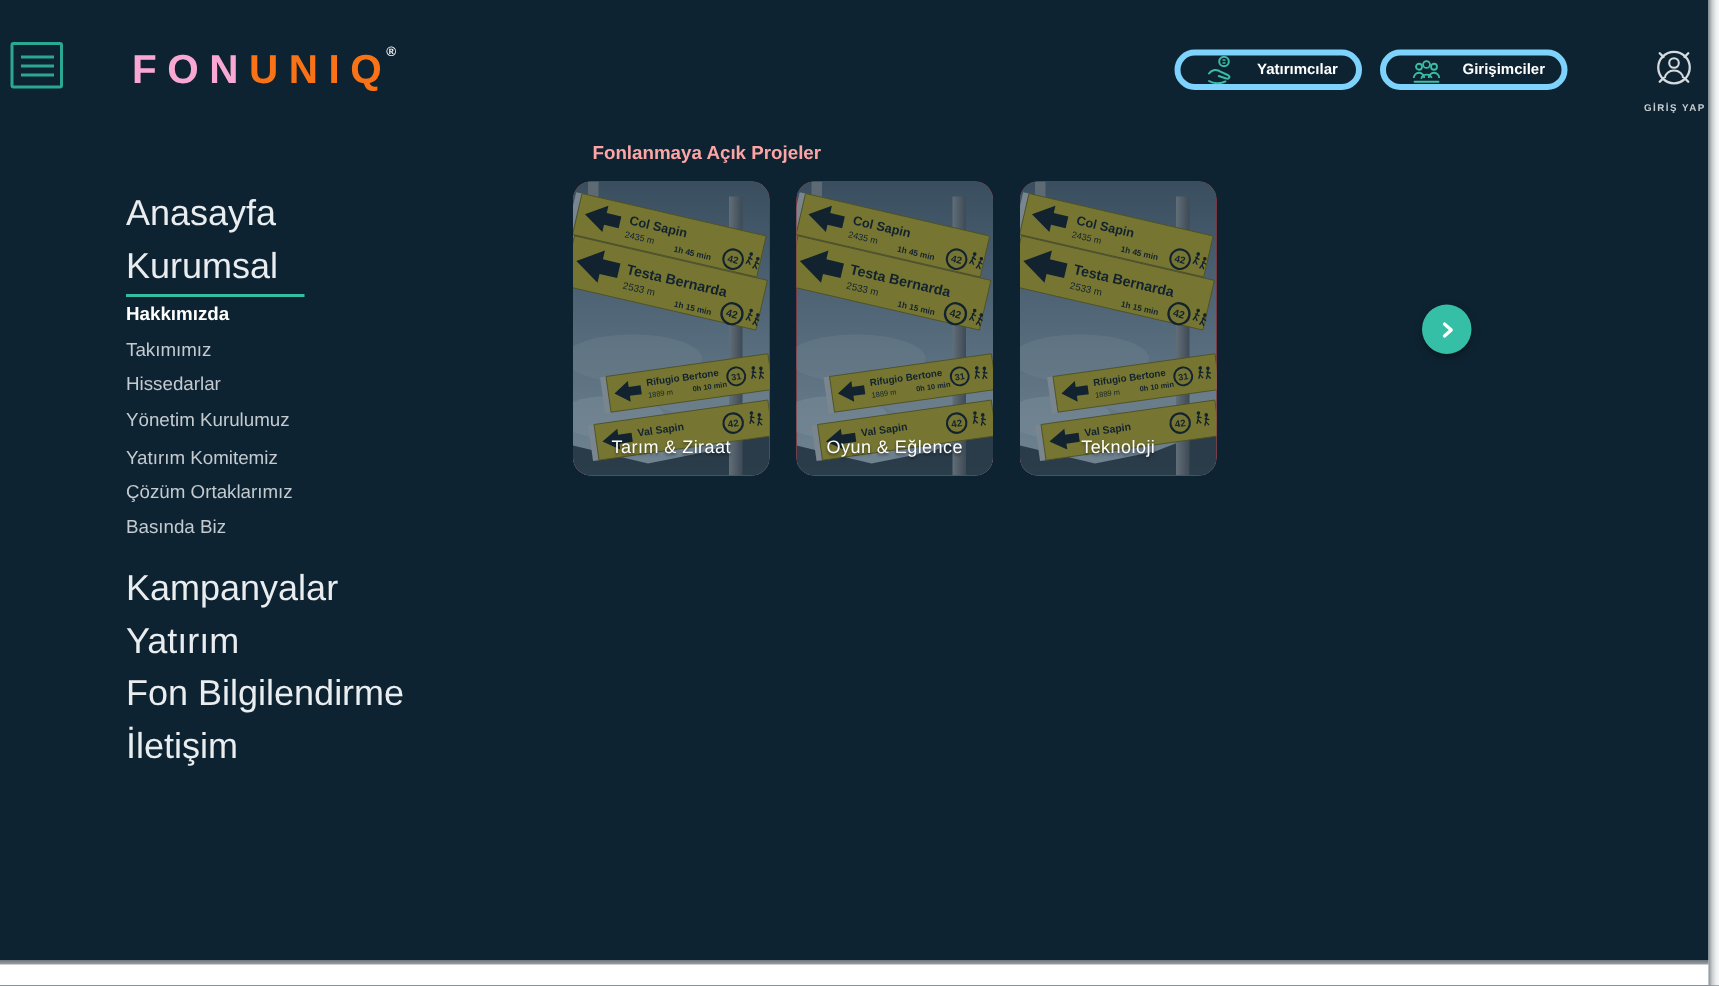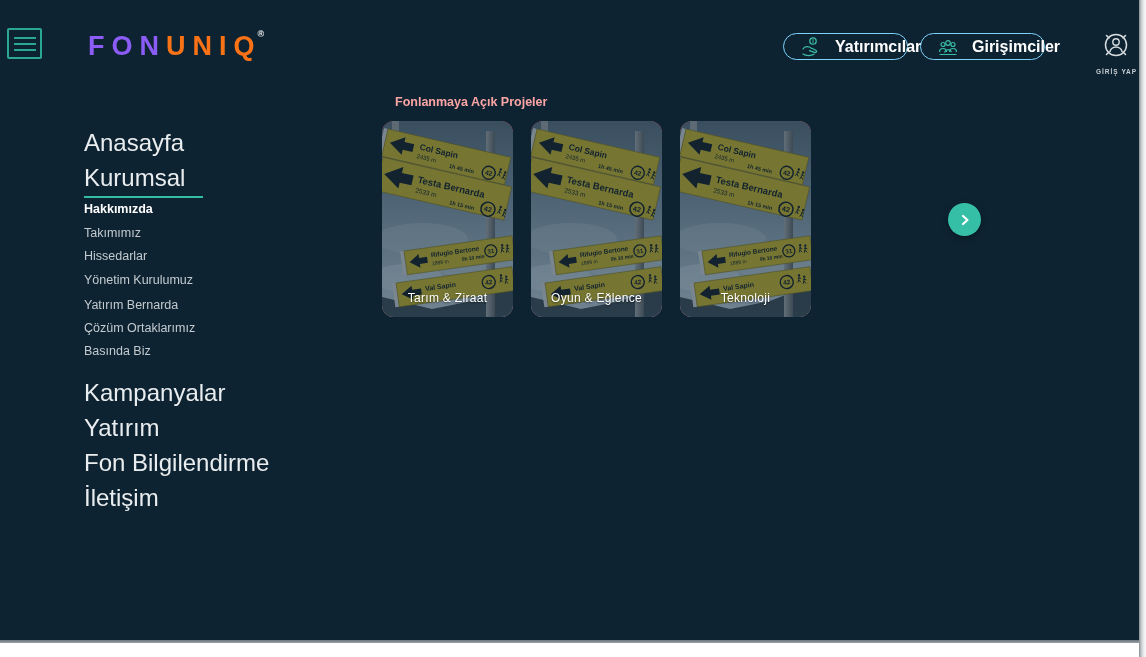--- a/index.html
+++ b/index.html
@@ -22,29 +22,29 @@
     position:absolute; left:7px; top:28px; width:35px; height:31px;
     background:transparent; border:2px solid #2BA893; border-radius:2px;
     display:flex; flex-direction:column; justify-content:center; align-items:center; gap:4px;
     cursor:pointer;
   }
   .menu-btn span { display:block; width:22px; height:2px; background:#2BA893; }
   .logo {
     position:absolute; left:88px; top:29px; font-size:27px; font-weight:bold;
     letter-spacing:7px; white-space:nowrap; cursor:pointer;
   }
-  .logo .fon { color:#8b5cf6; }
+  .logo .fon { color:#f9a8d4; }
   .logo .uniq { color:#f97316; }
   .logo .reg { color:#F4F7F8; font-size:9px; letter-spacing:0; vertical-align:18px; margin-left:-4px;}
 
   .pill {
     position:absolute; top:33px; height:27px; width:125px;
-    border:1px solid #7dd3fc; border-radius:14px; background:transparent;
+    border:4px solid #7dd3fc; border-radius:14px; background:transparent;
     display:flex; align-items:center; padding-left:15px; gap:12px;
-    color:#FFFFFF; font-size:16px; font-weight:bold; cursor:pointer;
+    color:#FFFFFF; font-size:10px; font-weight:bold; cursor:pointer;
   }
   .pill-1 { left:783px; }
   .pill-2 { left:920px; }
   .pill svg { flex:0 0 auto; }
 
   .login {
     position:absolute; left:1096px; top:28px; width:40px; text-align:center; cursor:pointer;
   }
   .login .login-label {
     display:block; margin-top:2px; font-size:6.5px; font-weight:bold;
@@ -224,21 +224,21 @@
   </div>
 
   <div class="nav-main nav-anasayfa">Anasayfa</div>
   <div class="nav-main nav-kurumsal">Kurumsal</div>
   <div class="nav-underline"></div>
 
   <div class="nav-sub active sub-0">Hakkımızda</div>
   <div class="nav-sub sub-1">Takımımız</div>
   <div class="nav-sub sub-2">Hissedarlar</div>
   <div class="nav-sub sub-3">Yönetim Kurulumuz</div>
-  <div class="nav-sub sub-4">Yatırım Bernarda</div>
+  <div class="nav-sub sub-4">Yatırım Komitemiz</div>
   <div class="nav-sub sub-5">Çözüm Ortaklarımız</div>
   <div class="nav-sub sub-6">Basında Biz</div>
 
   <div class="nav-main nav-kampanyalar">Kampanyalar</div>
   <div class="nav-main nav-yatirim">Yatırım</div>
   <div class="nav-main nav-fon">Fon Bilgilendirme</div>
   <div class="nav-main nav-iletisim">İletişim</div>
 
   <div class="projects-title">Fonlanmaya Açık Projeler</div>
 

